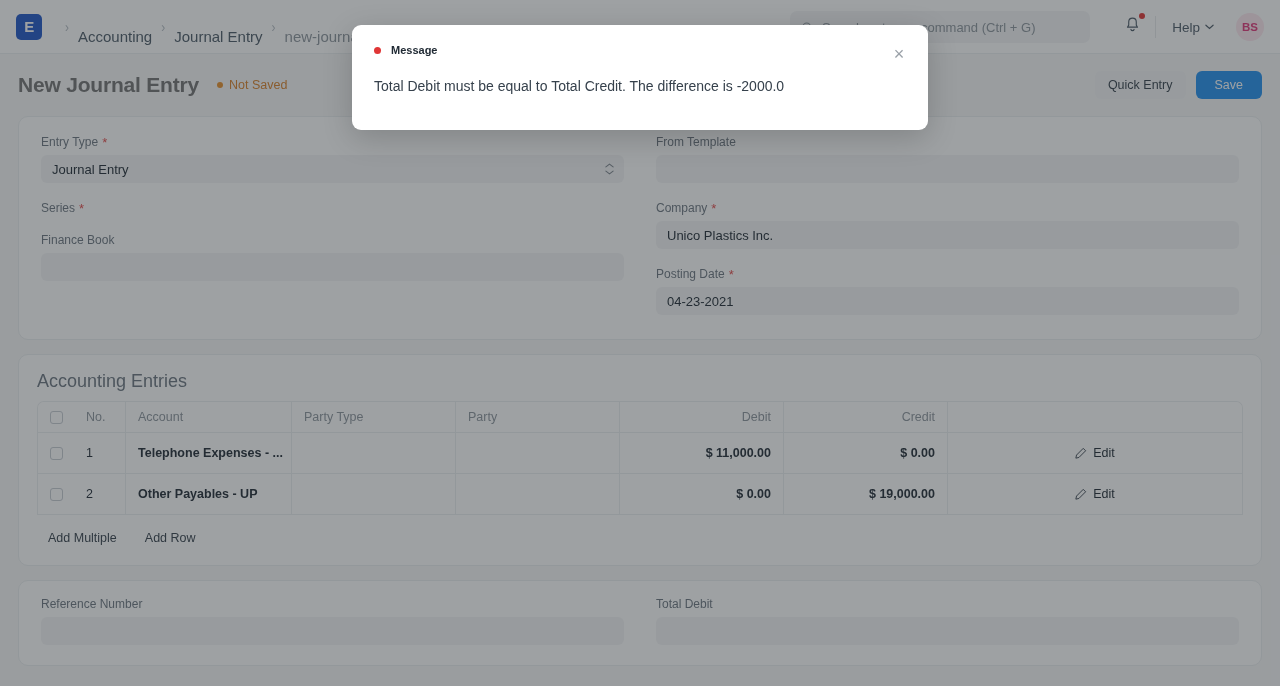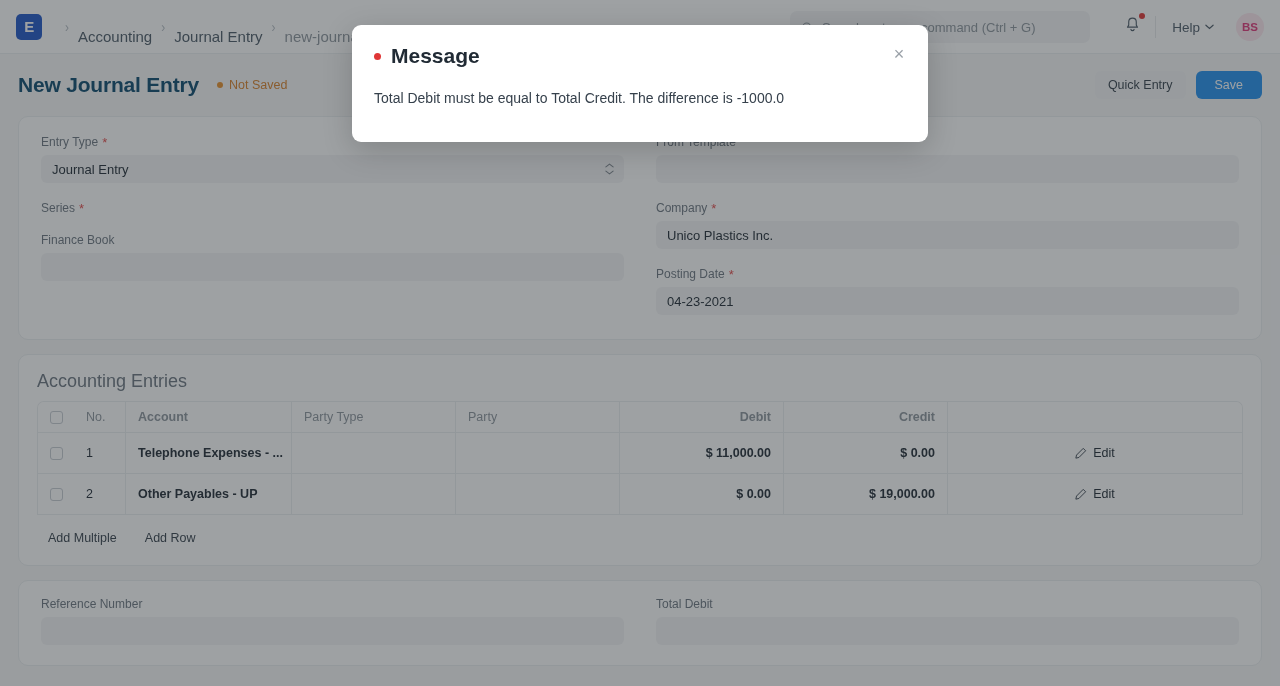--- a/index.html
+++ b/index.html
@@ -72,21 +72,21 @@
     display: flex; align-items: center; justify-content: center;
     margin-left: 6px; cursor: pointer;
   }
 
   
   .page-head {
     height: 62px; display: flex; align-items: center;
     padding: 0 18px; position: relative;
   }
   .page-title {
-    font-size: 21px; font-weight: 700; color: #0c4a6e;
+    font-size: 21px; font-weight: 700; color: #737373;
     letter-spacing: -0.2px;
   }
   .indicator {
     display: flex; align-items: center; gap: 6px;
     margin-left: 18px;
     font-size: 12.5px; color: #d9822b; font-weight: 500;
   }
   .indicator .dot {
     width: 6px; height: 6px; border-radius: 50%; background: #e8912d;
   }
@@ -162,21 +162,21 @@
   .ghead { background: #ffffff; }
   .gbody .gcell { color: #212b35; }
   .c-chk  { width: 36px; justify-content: center; border-right: none; padding: 0; }
   .c-no   { width: 52px; justify-content: flex-start; }
   .c-acct { width: 166px; font-weight: 700; }
   .c-ptyp { width: 164px; }
   .c-pty  { width: 164px; }
   .c-deb  { width: 164px; justify-content: flex-end; font-weight: 700; }
   .c-cred { width: 164px; justify-content: flex-end; font-weight: 700; }
   .c-edit { flex: 1; justify-content: center; gap: 6px; color: #36414c; cursor: pointer; }
-  .ghead .c-acct, .ghead .c-deb, .ghead .c-cred { font-weight: 700; }
+  .ghead .c-acct, .ghead .c-deb, .ghead .c-cred { font-weight: 400; }
   .ghead .c-deb, .ghead .c-cred { justify-content: flex-end; }
   .chk {
     width: 13px; height: 13px; border: 1px solid #c6ccd2;
     border-radius: 3px; background: #fff; cursor: pointer;
   }
   .ellip { overflow: hidden; white-space: nowrap; text-overflow: ellipsis; }
   .tbl-actions { display: flex; gap: 6px; margin-top: 10px; }
   .tbl-btn {
     height: 26px; padding: 0 11px; border-radius: 6px;
     background: transparent; border: none; cursor: pointer;
@@ -205,21 +205,21 @@
   .modal-head {
     display: flex; align-items: center;
     padding: 19px 22px 0 22px;
     position: relative;
   }
   .modal-dot {
     width: 7px; height: 7px; border-radius: 50%;
     background: #e03636; margin-right: 10px;
   }
   .modal-title {
-    font-size: 21px; font-weight: 700; color: #212b35;
+    font-size: 11px; font-weight: 700; color: #212b35;
   }
   .modal-close {
     position: absolute; right: 18px; top: 18px;
     width: 22px; height: 22px;
     display: flex; align-items: center; justify-content: center;
     cursor: pointer; color: #9aa1a8; font-size: 18px;
     line-height: 1; background: none; border: none; font-family: inherit;
   }
   .modal-body {
     padding: 20px 22px 34px 22px;
@@ -439,14 +439,14 @@
 </div>
 
 <div id="overlay"></div>
 
 <div class="modal">
   <div class="modal-head">
     <span class="modal-dot"></span>
     <span class="modal-title">Message</span>
     <button class="modal-close">×</button>
   </div>
-  <div class="modal-body">Total Debit must be equal to Total Credit. The difference is -1000.0</div>
+  <div class="modal-body">Total Debit must be equal to Total Credit. The difference is -2000.0</div>
 </div>
 
 </body></html>

